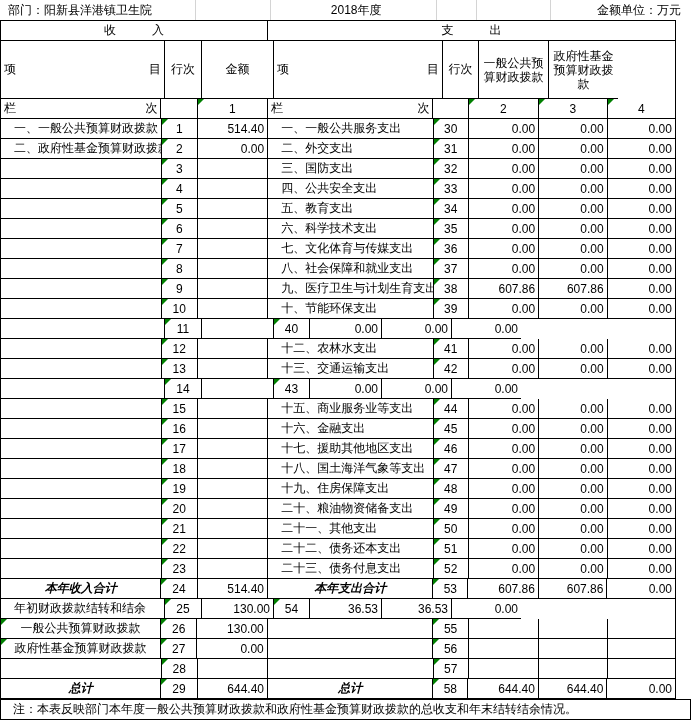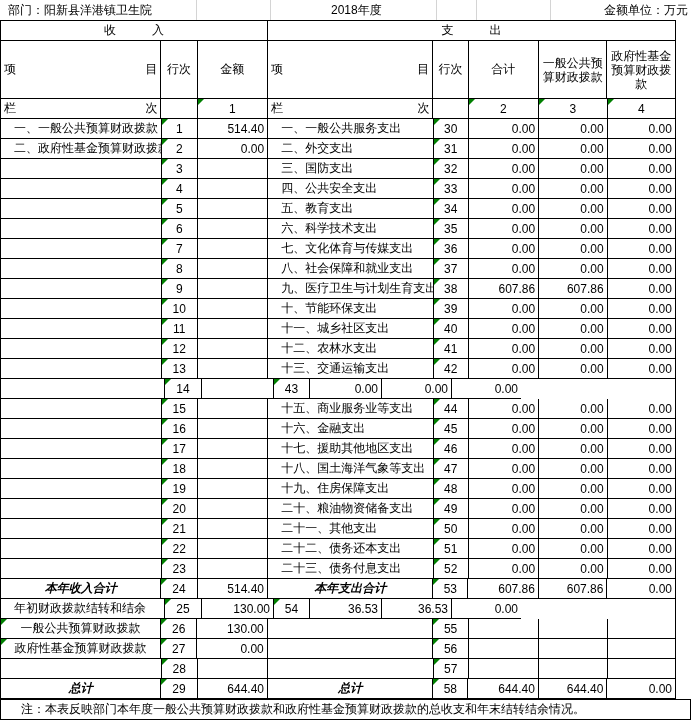--- a/index.html
+++ b/index.html
@@ -11,21 +11,21 @@
   
   .title-row { display:flex; height:20px; }
   .tcell { box-sizing:border-box; height:20px; display:flex; align-items:center;
            border-right:1px solid #d4d4d4; overflow:visible; white-space:nowrap;margin-left:6px; }
   .tcell.last { border-right:none; }
   .t-dept { width:201px; padding-left:2px; }
   .t-sp1  { width:72px; }
   .t-year { width:169px; justify-content:center; }
   .t-sp2  { width:36px; }
   .t-sp3  { width:72px; }
-  .t-unit { width:141px; justify-content:flex-end; padding-right:3px; }
+  .t-unit { width:141px; justify-content:flex-end; padding-right:10px; }
   
   .table { box-sizing:border-box; width:676px;
            border:1px solid #000; border-bottom:none; }
   .tr { display:flex; height:20px; }
   .tr.hdr { height:58px; }
   .td { box-sizing:border-box; position:relative; height:100%;
         border-right:1px solid #000; border-bottom:1px solid #000;
         display:flex; align-items:center; overflow:hidden; white-space:nowrap; }
   .c1{width:164px} .c2{width:37px} .c3{width:72px} .c4{width:169px}
   .c5{width:36px}  .c6{width:72px} .c7{width:70px} .c8{width:69px; border-right:none;}
@@ -38,21 +38,21 @@
   .dist { justify-content:space-between; padding:0 3px; }
   .hcen { justify-content:center; }
   .hwrap { justify-content:center; text-align:center; white-space:normal;
            word-break:break-all; line-height:14px; padding:0 2px; }
   .seccell { justify-content:center; }
   .tri { position:absolute; left:0; top:0; width:0; height:0;
          border-top:6px solid #008000; border-right:6px solid transparent; }
   
   .note-row { box-sizing:border-box; width:691px; height:21px;
               border:1px solid #000; display:flex; align-items:center;
-              padding-left:20px; white-space:nowrap; overflow:hidden; }
+              padding-left:12px; white-space:nowrap; overflow:hidden; }
 </style>
 </head>
 <body>
 
 <div class="sheet">
 
   <div class="title-row">
     <div class="tcell t-dept">部门：阳新县洋港镇卫生院</div>
     <div class="tcell t-sp1"></div>
     <div class="tcell t-year">2018年度</div>
@@ -73,21 +73,20 @@
         <span>项</span>
         <span>目</span>
       </div>
       <div class="td c2 hcen">行次</div>
       <div class="td c3 hcen">金额</div>
       <div class="td c4 dist">
         <span>项</span>
         <span>目</span>
       </div>
       <div class="td c5 hcen">行次</div>
-      <div class="td c6 hcen">合计</div>
       <div class="td c7 hwrap">一般公共预算财政拨款</div>
       <div class="td c8 hwrap">政府性基金预算财政拨款</div>
     </div>
 
     <div class="tr">
       <div class="td c1 dist">
         <span>栏</span>
         <span>次</span>
       </div>
       <div class="td c2"></div>
@@ -363,23 +362,20 @@
             <span>0.00</span>
           </div>
         </div>
         <div class="tr">
           <div class="td c1 label"></div>
           <div class="td c2 num">
             <span class="tri"></span>
             <span>11</span>
           </div>
           <div class="td c3 amt"></div>
-          <div class="td c4 label">
-            <span>十一、城乡社区支出</span>
-          </div>
           <div class="td c5 num">
             <span class="tri"></span>
             <span>40</span>
           </div>
           <div class="td c6 amt">
             <span>0.00</span>
           </div>
           <div class="td c7 amt">
             <span>0.00</span>
           </div>

